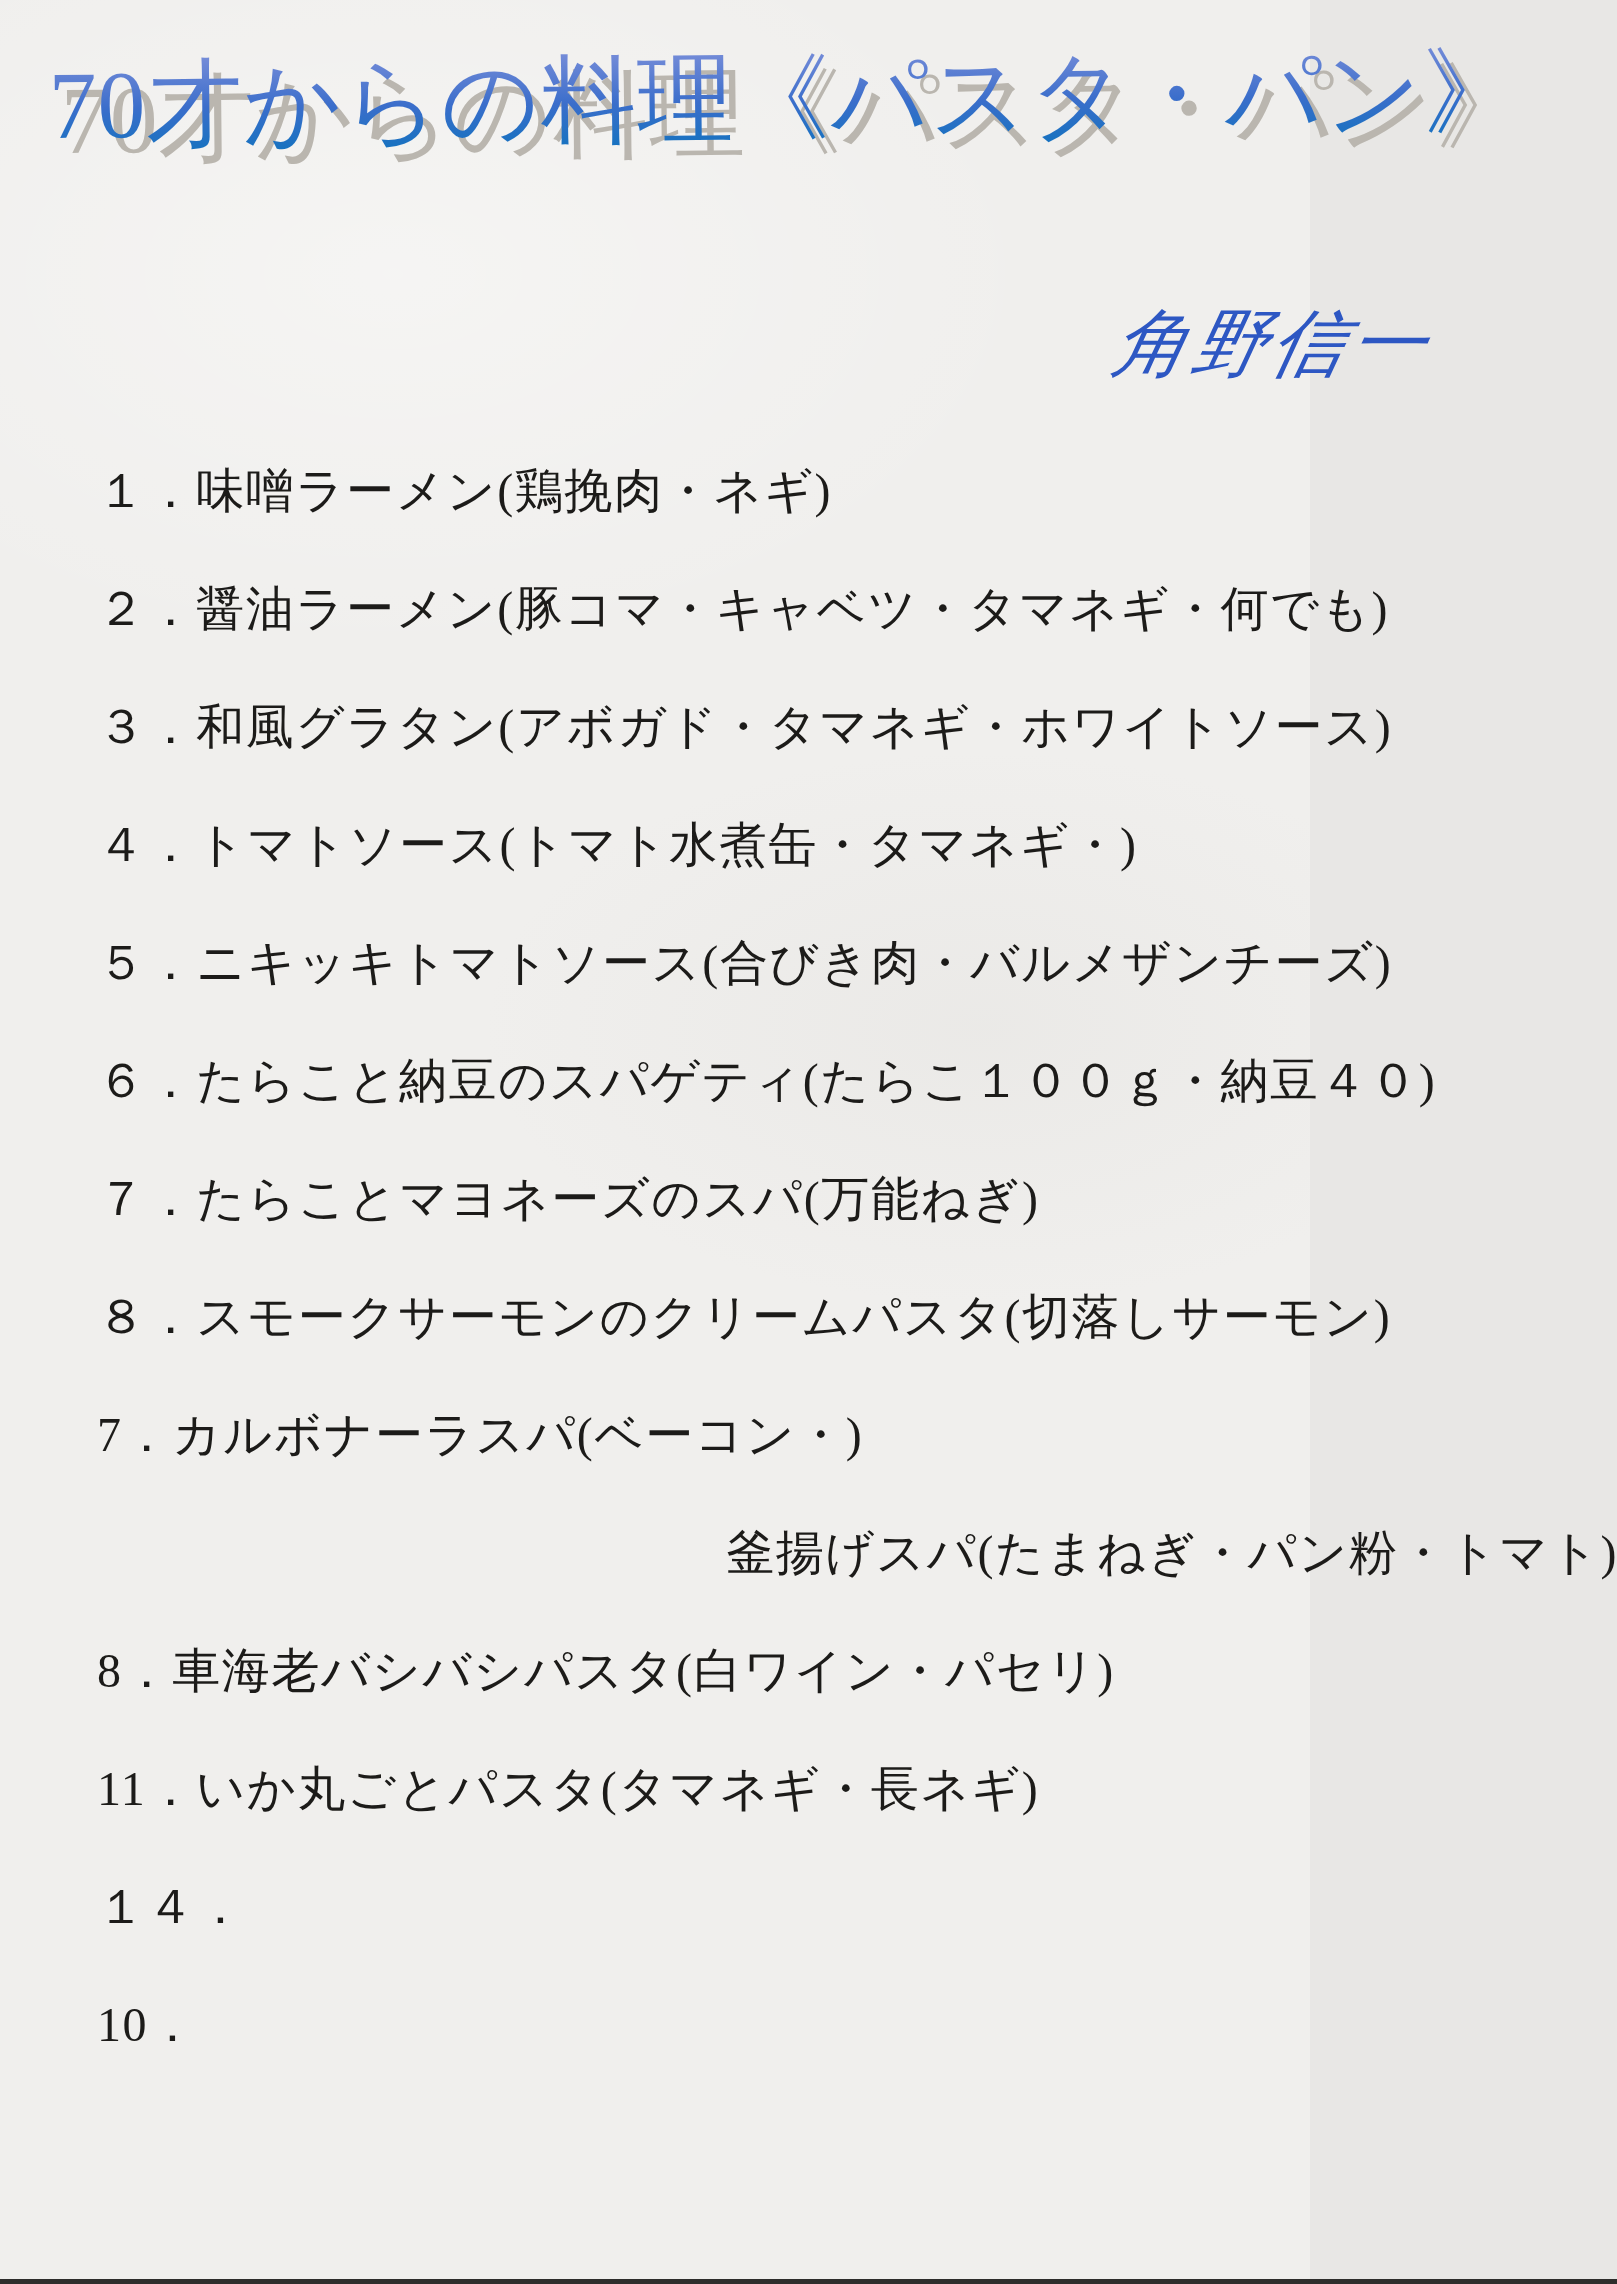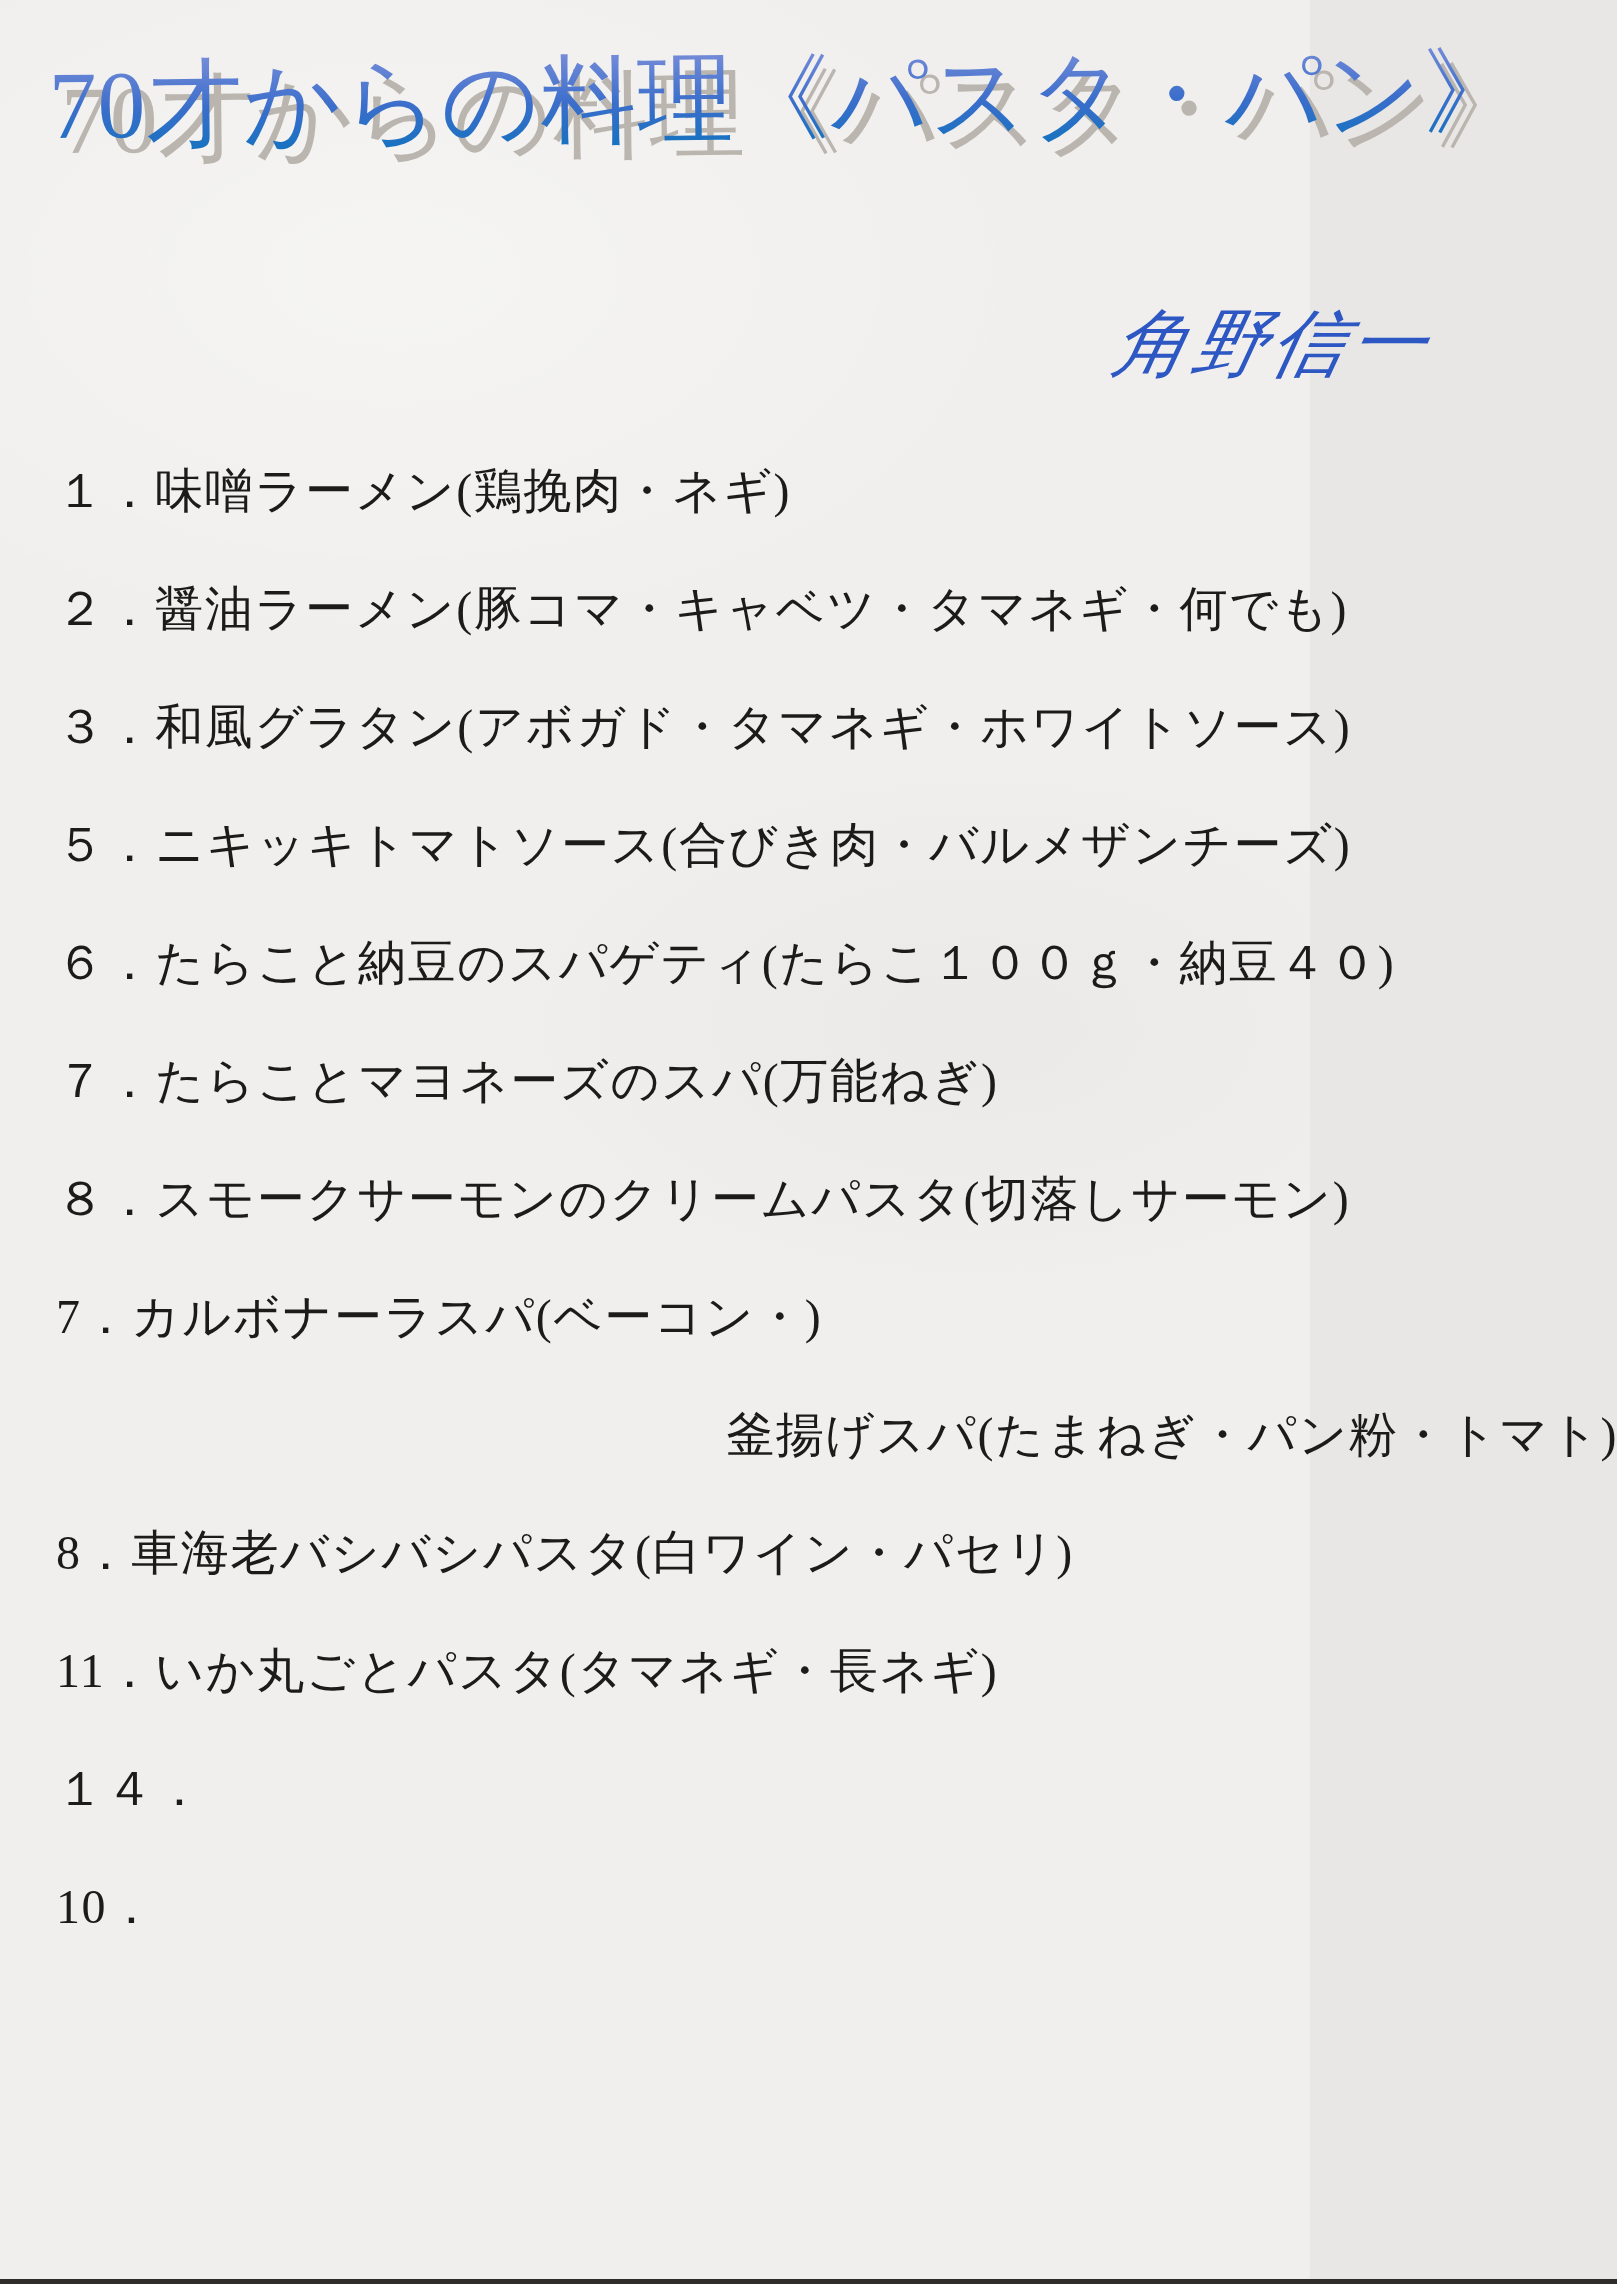--- a/index.html
+++ b/index.html
@@ -58,21 +58,21 @@
     transform:skewX(-12deg);
     letter-spacing:4.8px;
     white-space:nowrap;
   }
   .list{
     position:absolute;left:0;top:432px;width:1618px;
   }
   .line{
     height:118px;
     line-height:118px;
-    padding-left:56px;
+    padding-left:97px;
     font-size:48px;
     letter-spacing:1.6px;
     color:var(--body-text);
     white-space:nowrap;
     font-weight:500;
   }
   .line.hanging{
     padding-left:40px;
     text-align:right;
   }
@@ -90,20 +90,21 @@
     <span class="title-layer title-shadow">70才からの料理《パスタ・パン》</span>
     <span class="title-layer title-front">70才からの料理《パスタ・パン》</span>
   </div>
 
   <div class="author">角野信一</div>
 
   <div class="list">
       <div class="line">１．味噌ラーメン(鶏挽肉・ネギ)</div>
       <div class="line">２．醤油ラーメン(豚コマ・キャベツ・タマネギ・何でも)</div>
       <div class="line">３．和風グラタン(アボガド・タマネギ・ホワイトソース)</div>
+      <div class="line">４．トマトソース(トマト水煮缶・タマネギ・)</div>
       <div class="line">５．ニキッキトマトソース(合びき肉・バルメザンチーズ)</div>
       <div class="line">６．たらこと納豆のスパゲティ(たらこ１００ｇ・納豆４０)</div>
       <div class="line">７．たらことマヨネーズのスパ(万能ねぎ)</div>
       <div class="line">８．スモークサーモンのクリームパスタ(切落しサーモン)</div>
       <div class="line">7．カルボナーラスパ(ベーコン・)</div>
       <div class="line hanging">釜揚げスパ(たまねぎ・パン粉・トマト)</div>
       <div class="line">8．車海老バシバシパスタ(白ワイン・パセリ)</div>
       <div class="line">11．いか丸ごとパスタ(タマネギ・長ネギ)</div>
       <div class="line">１４．</div>
       <div class="line">10．</div>

